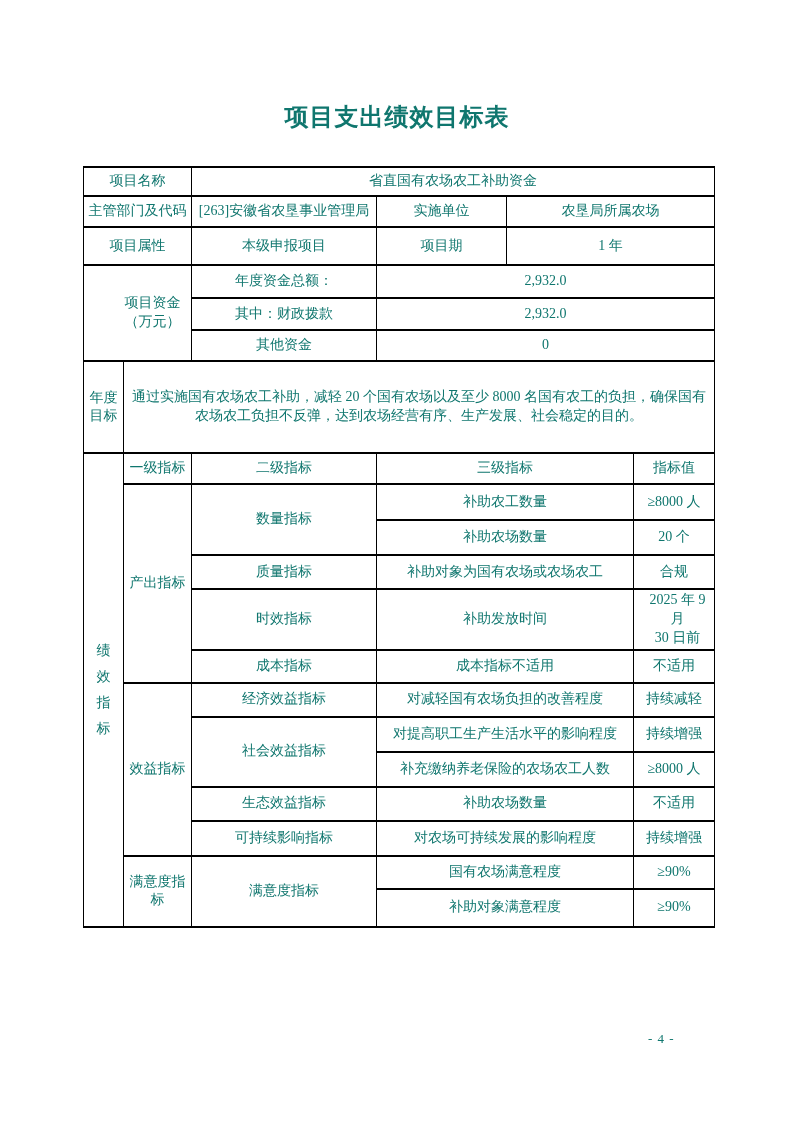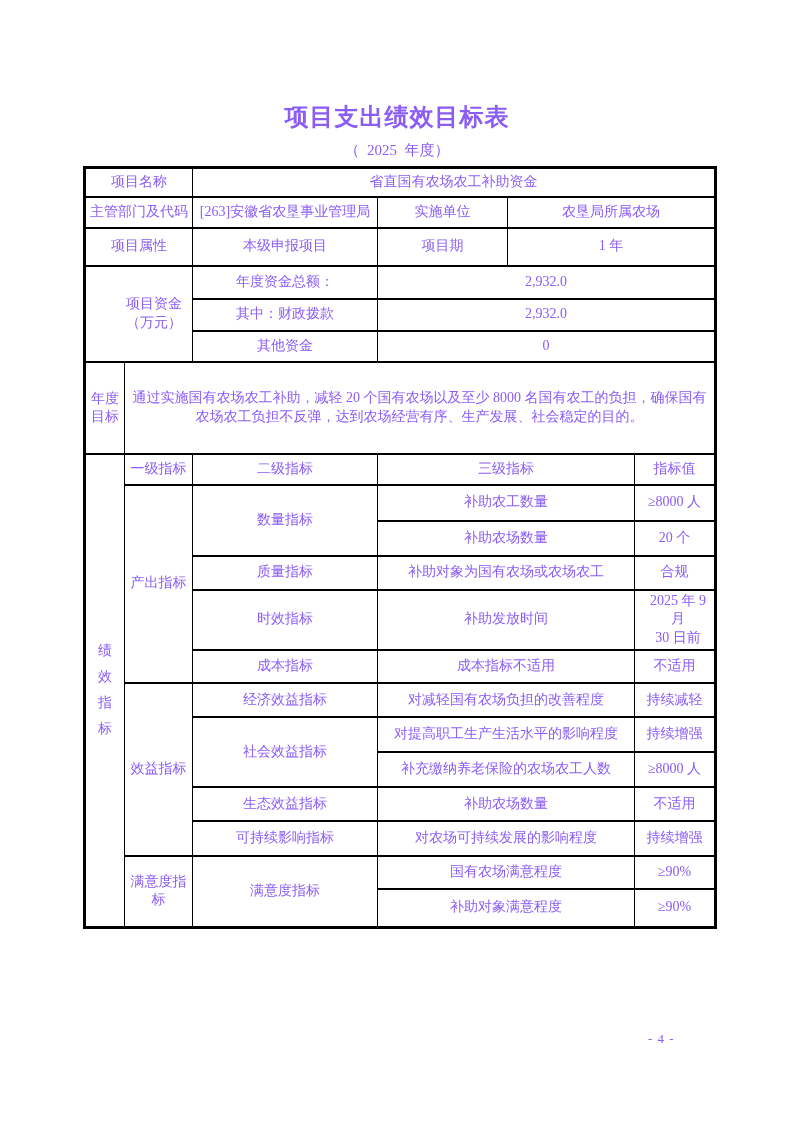--- a/index.html
+++ b/index.html
@@ -1,21 +1,21 @@
 <!DOCTYPE html>
 <html><head>
 <meta charset="utf-8">
 <style>
   html, body { margin: 0; padding: 0; background: #ffffff; }
   .page {
     position: relative;
     width: 794px;
     height: 1123px;
     background: #ffffff;
-    color: #8b5cf6;
+    color: #0f766e;
     font-family: "Liberation Serif", serif;
     overflow: hidden;
   }
   .doc-title {
     position: absolute;
     top: 101px;
     left: 0;
     width: 100%;
     text-align: center;
     font-family: "Liberation Sans", sans-serif;
@@ -32,21 +32,21 @@
     font-size: 15px;
     white-space: pre;
   }
   table.main {
     position: absolute;
     left: 83px;
     top: 166px;
     width: 631px;
     border-collapse: collapse;
     table-layout: fixed;
-    border: 3px solid #000000;
+    border: 1px solid #000000;
   }
   table.main td {
     border: 1px solid #000;
     border-top-width: 2px;
     border-bottom-width: 2px;
     font-size: 14px;
     line-height: 1.35;
     text-align: center;
     vertical-align: middle;
     padding: 1px 2px;
@@ -87,21 +87,20 @@
     font-size: 13px;
     letter-spacing: 1px;
   }
 </style>
 </head>
 <body>
 
 <div class="page">
 
   <div class="doc-title">项目支出绩效目标表</div>
-  <div class="doc-subtitle">（  2025  年度）</div>
 
   <table class="main">
     <colgroup>
       <col style="width:40px">
         <col style="width:68px">
         <col style="width:185px">
       <col style="width:130px">
         <col style="width:127px">
         <col style="width:81px">
     </colgroup>

